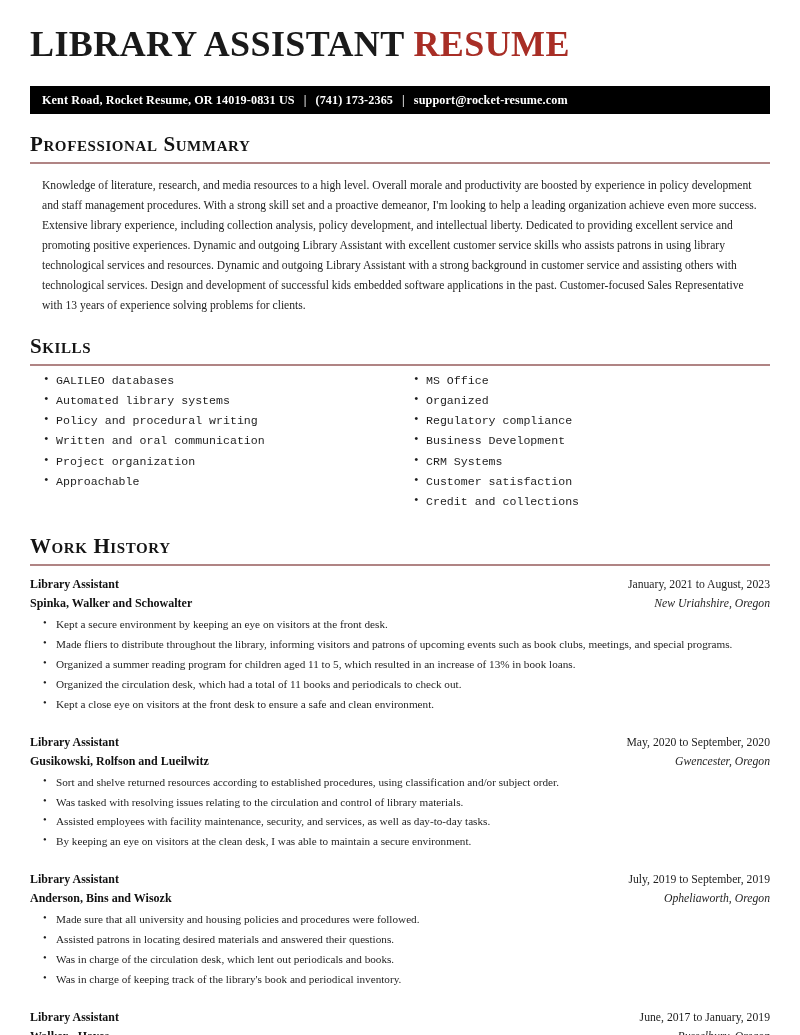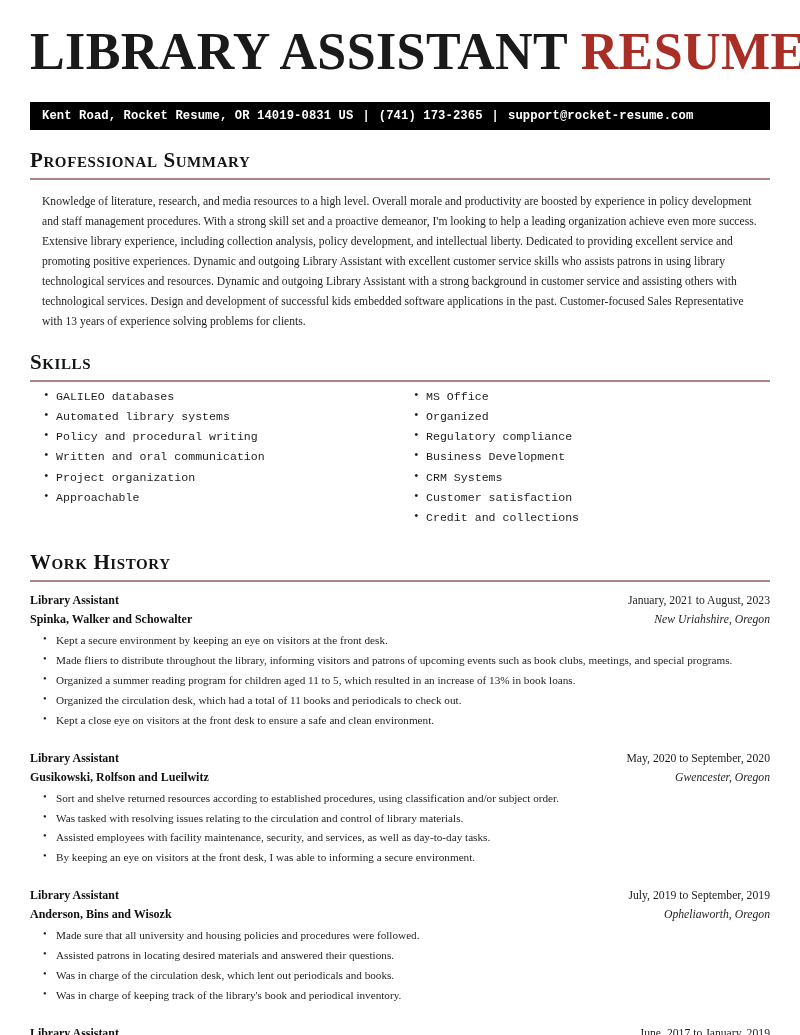--- a/index.html
+++ b/index.html
@@ -21,42 +21,42 @@
     height: 1035px;
     box-sizing: border-box;
     padding: 0 30px;
     position: relative;
   }
 
   
   .doc-title {
     font-family: "Liberation Serif", "DejaVu Serif", serif;
     font-weight: bold;
-    font-size: 52px;
+    font-size: 36px;
     letter-spacing: 0.4px;
     line-height: 1;
     margin: 0;
     padding-top: 26px;
     color: #1a1a1a;
     white-space: nowrap;
   }
   .doc-title .accent { color: #a82e26; }
 
   .contact-bar {
     background: #000000;
     color: #ffffff;
     margin-top: 24px;
     height: 28px;
     display: flex;
     align-items: center;
     padding: 0 12px;
     box-sizing: border-box;
   }
   .contact-inner {
-    font-family: Liberation Mono, monospace;
+    font-family: Liberation Serif, serif;
     font-weight: bold;
     font-size: 12.2px;
     letter-spacing: 0.1px;
     white-space: nowrap;
     display: flex;
     align-items: flex-end;
   }
   .contact-sep {
     padding: 0 9px;
     font-weight: bold;
@@ -255,21 +255,21 @@
         <span class="job-dates">May, 2020 to September, 2020</span>
       </div>
       <div class="job-row">
         <span class="job-company">Gusikowski, Rolfson and Lueilwitz</span>
         <span class="job-location">Gwencester, Oregon</span>
       </div>
       <ul class="job-bullets">
         <li>Sort and shelve returned resources according to established procedures, using classification and/or subject order.</li>
         <li>Was tasked with resolving issues relating to the circulation and control of library materials.</li>
         <li>Assisted employees with facility maintenance, security, and services, as well as day-to-day tasks.</li>
-        <li>By keeping an eye on visitors at the front desk, I was able to informing a secure environment.</li>
+        <li>By keeping an eye on visitors at the clean desk, I was able to maintain a secure environment.</li>
       </ul>
     </div>
 
     <div class="job">
       <div class="job-row">
         <span class="job-title">Library Assistant</span>
         <span class="job-dates">July, 2019 to September, 2019</span>
       </div>
       <div class="job-row">
         <span class="job-company">Anderson, Bins and Wisozk</span>

